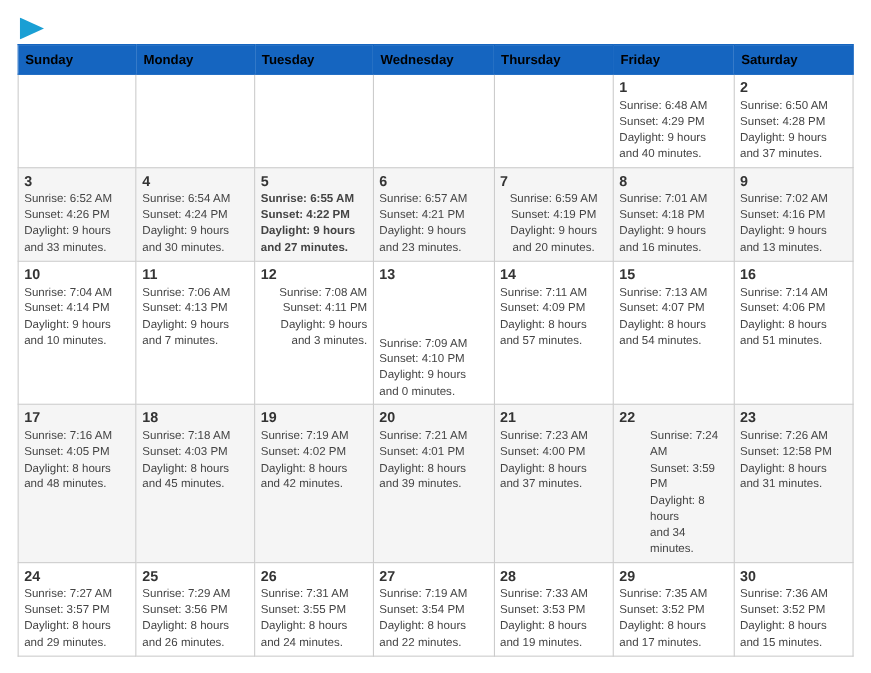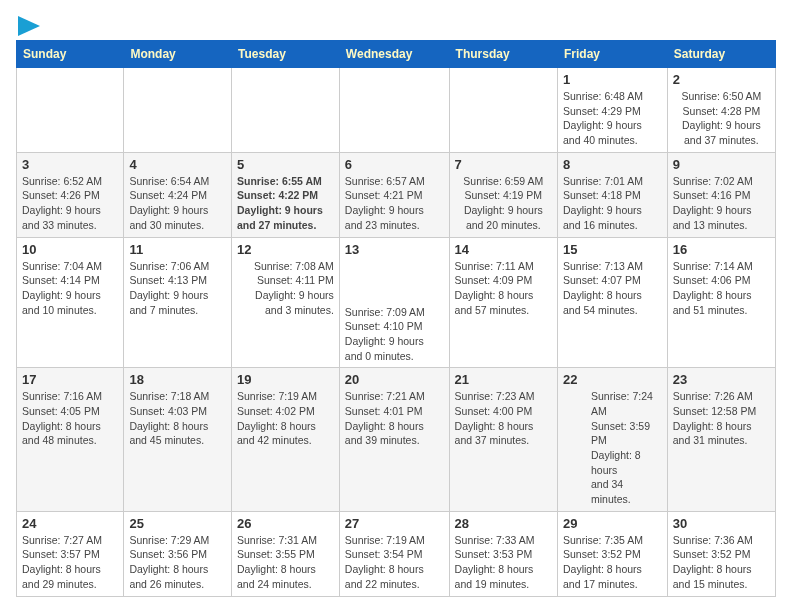--- a/index.html
+++ b/index.html
@@ -39,21 +39,21 @@
       color: #555;
       margin-top: 2px;
     }
     table {
       width: 100%;
       border-collapse: collapse;
       font-size: 11px;
     }
     thead tr th {
       background: #1565c0;
-      color: #fef9c3;
+      color: #000000;
       text-align: left;
       padding: 6px 6px;
       font-size: 12px;
       font-weight: bold;
       border: 1px solid #1565c0;
     }
     tbody tr td {
       border: 1px solid #ccc;
       vertical-align: top;
       padding: 4px 5px;
@@ -124,21 +124,21 @@
         <td class="empty-cell"></td>
         <td>
           <span class="day-num">1</span>
           <div class="day-info" style="white-space: pre-line;">Sunrise: 6:48 AM
 Sunset: 4:29 PM
 Daylight: 9 hours
 and 40 minutes.</div>
         </td>
         <td>
           <span class="day-num">2</span>
-          <div class="day-info" style="white-space: pre-line; text-align: center;">Sunrise: 6:50 AM
+          <div class="day-info" style="white-space: pre-line;">Sunrise: 6:50 AM
 Sunset: 4:28 PM
 Daylight: 9 hours
 and 37 minutes.</div>
         </td>
       </tr>
       <tr>
         <td>
           <span class="day-num">3</span>
           <div class="day-info" style="white-space: pre-line;">Sunrise: 6:52 AM
 Sunset: 4:26 PM

